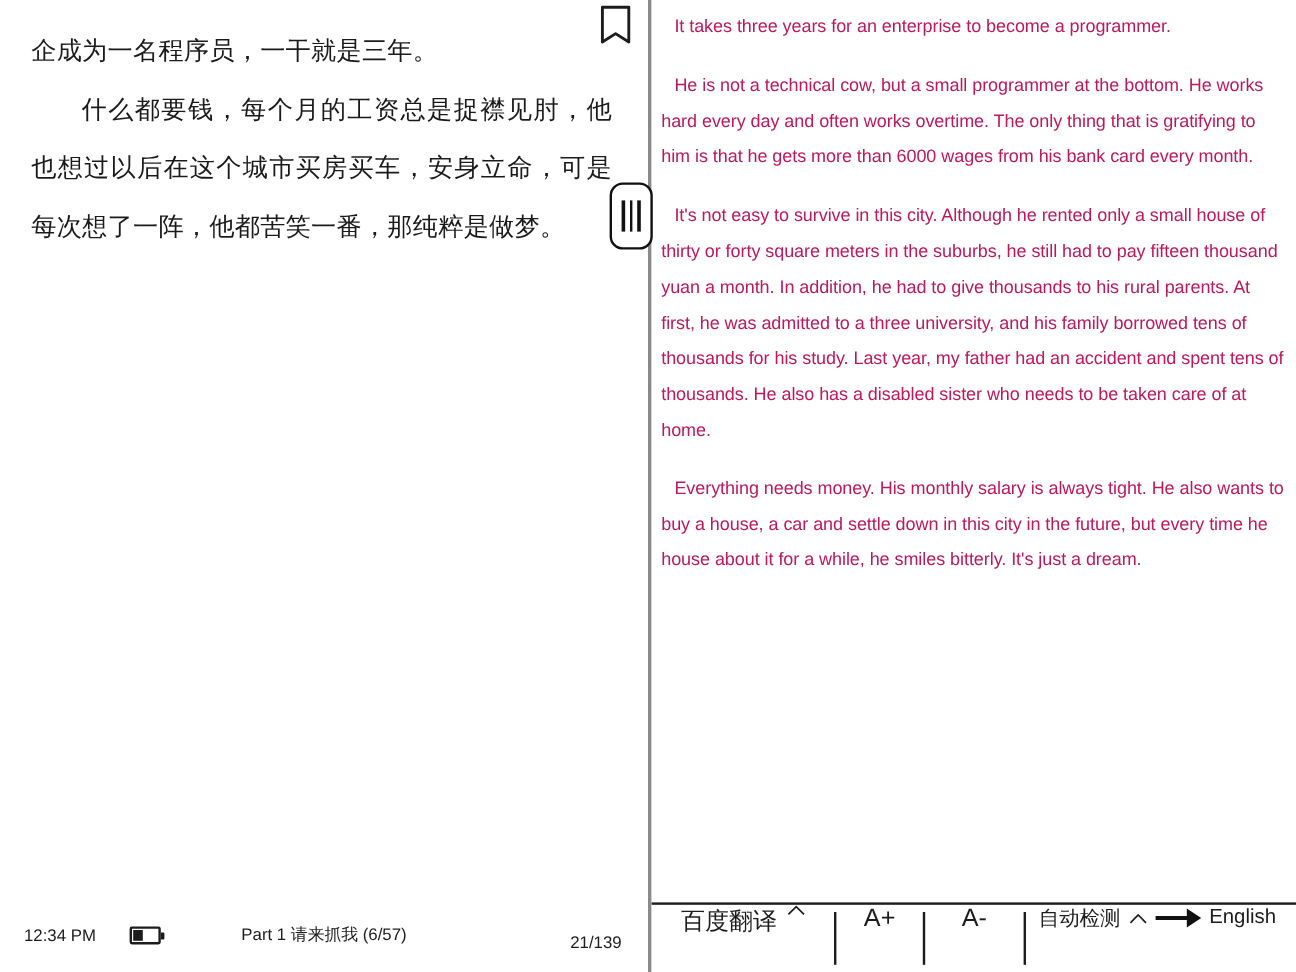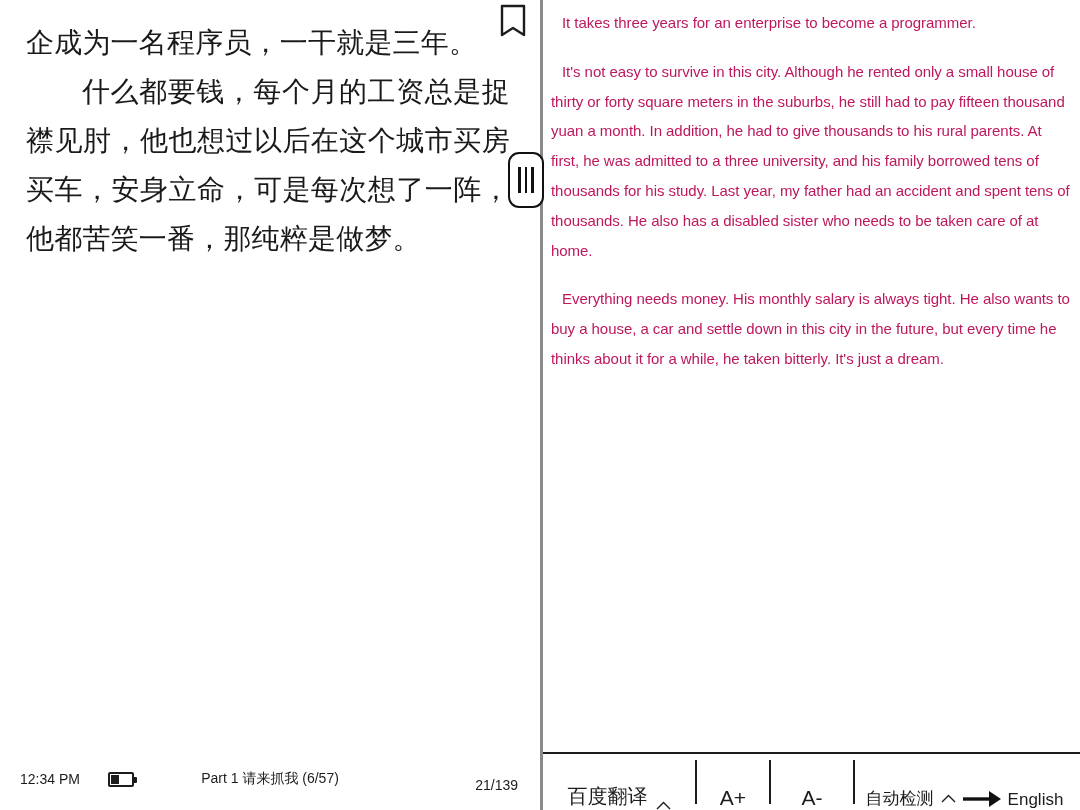--- a/index.html
+++ b/index.html
@@ -35,21 +35,21 @@
     flex-direction: column;
   }
   .left-body {
     flex: 1 1 auto;
     padding: 18px 30px 0 26px;
     box-sizing: border-box;
     overflow: hidden;
   }
   .cn-par {
     font-family: "DejaVu Sans", "Liberation Sans", sans-serif;
-    font-size: 28px;
+    font-size: 21px;
     line-height: 49px;
     color: #1a1a1a;
     text-align: justify;
     text-align-last: left;
     margin: 0;
     letter-spacing: 0.2px;
     font-weight: 500;
   }
   .cn-par.indent {
     text-indent: 2em;
@@ -182,21 +182,21 @@
   .translate-bar {
     flex: 0 0 auto;
     height: 58px;
     border-top: 2px solid #1c1c1c;
     display: flex;
     align-items: stretch;
     box-sizing: border-box;
   }
   .tb-cell {
     display: flex;
-    align-items: flex-end;
+    align-items: flex-start;
     justify-content: center;
     box-sizing: border-box;
     font-size: 19px;
     color: #1c1c1c;
     gap: 8px;
     white-space: nowrap;
   }
   .tb-sep {
     flex: 0 0 auto;
     width: 2px;
@@ -269,22 +269,23 @@
   <div class="drag-handle">
     <i></i>
       <i></i>
       <i></i>
   </div>
 
   <div class="right-pane">
 
     <div class="right-body">
       <p class="en-par">It takes three years for an enterprise to become a programmer.</p>
+      <p class="en-par">He is not a technical cow, but a small programmer at the bottom. He works hard every day and often works overtime. The only thing that is gratifying to him is that he gets more than 6000 wages from his bank card every month.</p>
       <p class="en-par">It's not easy to survive in this city. Although he rented only a small house of thirty or forty square meters in the suburbs, he still had to pay fifteen thousand yuan a month. In addition, he had to give thousands to his rural parents. At first, he was admitted to a three university, and his family borrowed tens of thousands for his study. Last year, my father had an accident and spent tens of thousands. He also has a disabled sister who needs to be taken care of at home.</p>
-      <p class="en-par">Everything needs money. His monthly salary is always tight. He also wants to buy a house, a car and settle down in this city in the future, but every time he thinks about it for a while, he taken bitterly. It's just a dream.</p>
+      <p class="en-par">Everything needs money. His monthly salary is always tight. He also wants to buy a house, a car and settle down in this city in the future, but every time he house about it for a while, he smiles bitterly. It's just a dream.</p>
     </div>
 
     <div class="translate-bar">
 
       <div class="tb-cell cell-engine">
         <span class="engine-name">百度翻译</span>
         <span class="caret">
           <svg viewBox="0 0 15 9" width="15" height="9" aria-hidden="true">
             <path d="M1 8 L7.5 1.5 L14 8" fill="none" stroke="#1c1c1c" stroke-width="1.4"></path>
           </svg>

